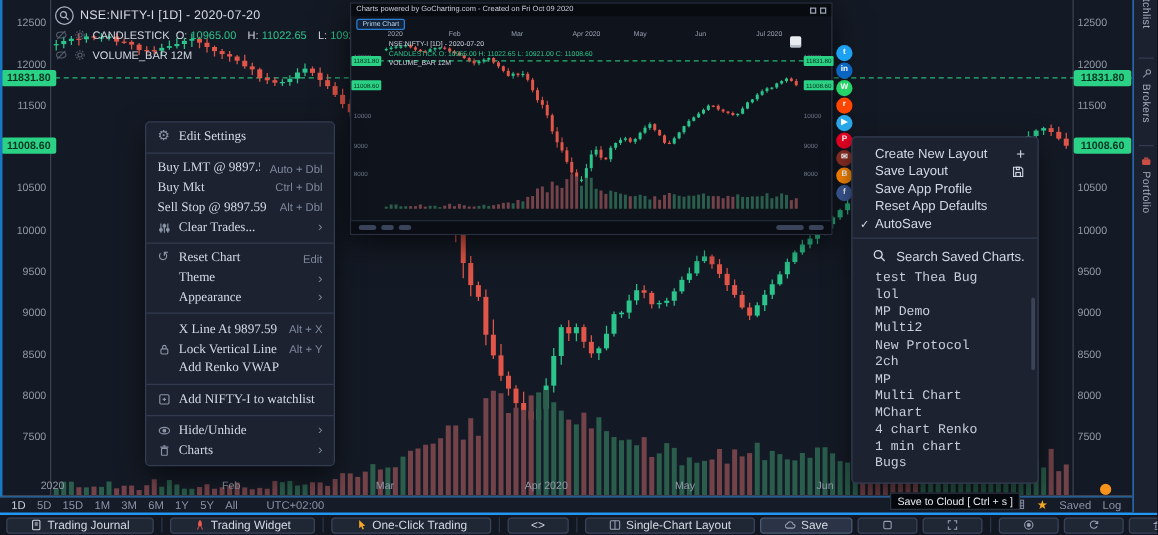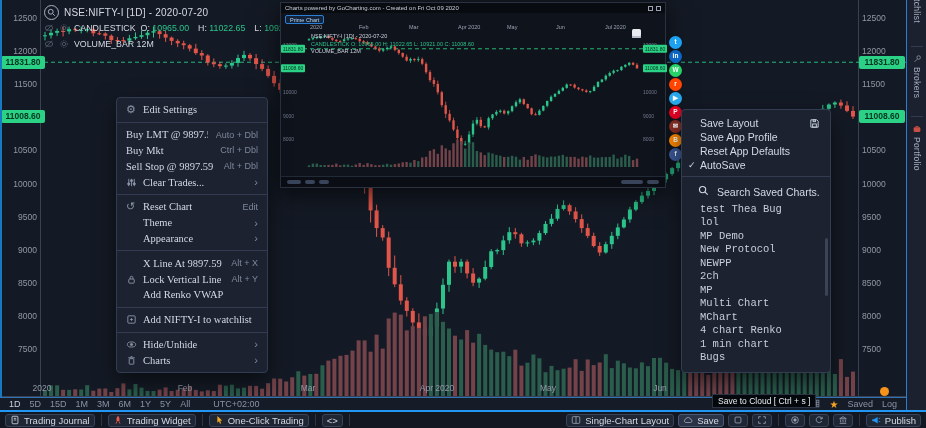--- a/index.html
+++ b/index.html
@@ -76,21 +76,21 @@
   .tf-item.first{color:#c9d1de;}
   .tf-tz{margin-left:14px;}
   .tf-right{margin-left:auto;display:flex;align-items:center;gap:9px;}
   .tf-star{color:#f5a623;font-size:10px;}
   .odot{position:absolute;left:880px;top:387px;width:9px;height:9px;border-radius:50%;background:#f7931a;z-index:8;}
   
   .status-bar{position:absolute;left:0;top:410px;width:926px;height:18px;background:#131722;border-top:2px solid #2196f3;
      display:flex;align-items:center;justify-content:space-between;padding:0 3px;z-index:7;}
   .sb-group{display:flex;align-items:center;}
   .sb-btn{display:inline-flex;align-items:center;gap:4px;background:#1f2634;border:1px solid #39445a;border-radius:3px;
-     height:13px;padding:0 4px;font-size:9.5px;color:#d5dae3;margin:0 2px;white-space:nowrap;}
+     height:13px;padding:0 18px;font-size:9.5px;color:#d5dae3;margin:0 2px;white-space:nowrap;}
   .sb-btn.hl{background:#2a3446;border-color:#4a5a75;}
   .sb-sep{width:1px;height:12px;background:#2c3547;margin:0 4px;}
   
   .sidebar{position:absolute;right:0;top:0;width:20px;height:410px;background:#1b212e;border-left:1px solid #2a7fd4;z-index:7;overflow:hidden;}
   .sb-tab{position:absolute;left:0;width:20px;display:flex;flex-direction:column;align-items:center;gap:3px;}
   .sb-tab .vtxt{writing-mode:vertical-rl;font-size:8.5px;color:#a6aec0;letter-spacing:.3px;}
   .sb-div{position:absolute;left:4px;width:12px;height:1px;background:#323b4f;}
 </style>
 </head>
 <body>
@@ -1020,20 +1020,27 @@
         </span>
         <span class="m-lbl">Charts</span>
         <span class="m-arrow">›</span>
       </div>
     </div>
 
   <div class="menu lay" id="lay-menu">
     <div id="lay-rows">
         <div class="l-row">
           <span class="l-chk"></span>
+          <span class="l-lbl">Create New Layout</span>
+          <span class="l-right">
+            <span style="color:#cfd6e2;font-size:12px;line-height:1">+</span>
+          </span>
+        </div>
+        <div class="l-row">
+          <span class="l-chk"></span>
           <span class="l-lbl">Save Layout</span>
           <span class="l-right">
             <svg width="11" height="11" viewBox="0 0 12 12" fill="none" stroke="#cfd6e2" stroke-width="1">
               <path d="M2 2 h6.5 L10 3.5 V10 H2 Z"></path>
               <rect x="4" y="6.5" width="4" height="3.5"></rect>
               <rect x="4.5" y="2" width="2.5" height="2"></rect>
             </svg>
           </span>
         </div>
         <div class="l-row">
@@ -1054,22 +1061,22 @@
       <span><svg width="11" height="11" viewBox="0 0 12 12">
             <circle cx="5" cy="5" r="3.4" fill="none" stroke="#d3d9e5" stroke-width="1.2"></circle>
             <line x1="7.7" y1="7.7" x2="10.6" y2="10.6" stroke="#d3d9e5" stroke-width="1.2"></line>
           </svg></span>
       <span>Search Saved Charts.</span>
     </div>
     <div id="saved-list">
         <div class="l-item">test Thea Bug</div>
         <div class="l-item">lol</div>
         <div class="l-item">MP Demo</div>
+        <div class="l-item">Multi2</div>
         <div class="l-item">New Protocol</div>
-        <div class="l-item">NEWPP</div>
         <div class="l-item">2ch</div>
         <div class="l-item">MP</div>
         <div class="l-item">Multi Chart</div>
         <div class="l-item">MChart</div>
         <div class="l-item">4 chart Renko</div>
         <div class="l-item">1 min chart</div>
         <div class="l-item">Bugs</div>
       </div>
     <div class="l-scroll"></div>
   </div>

